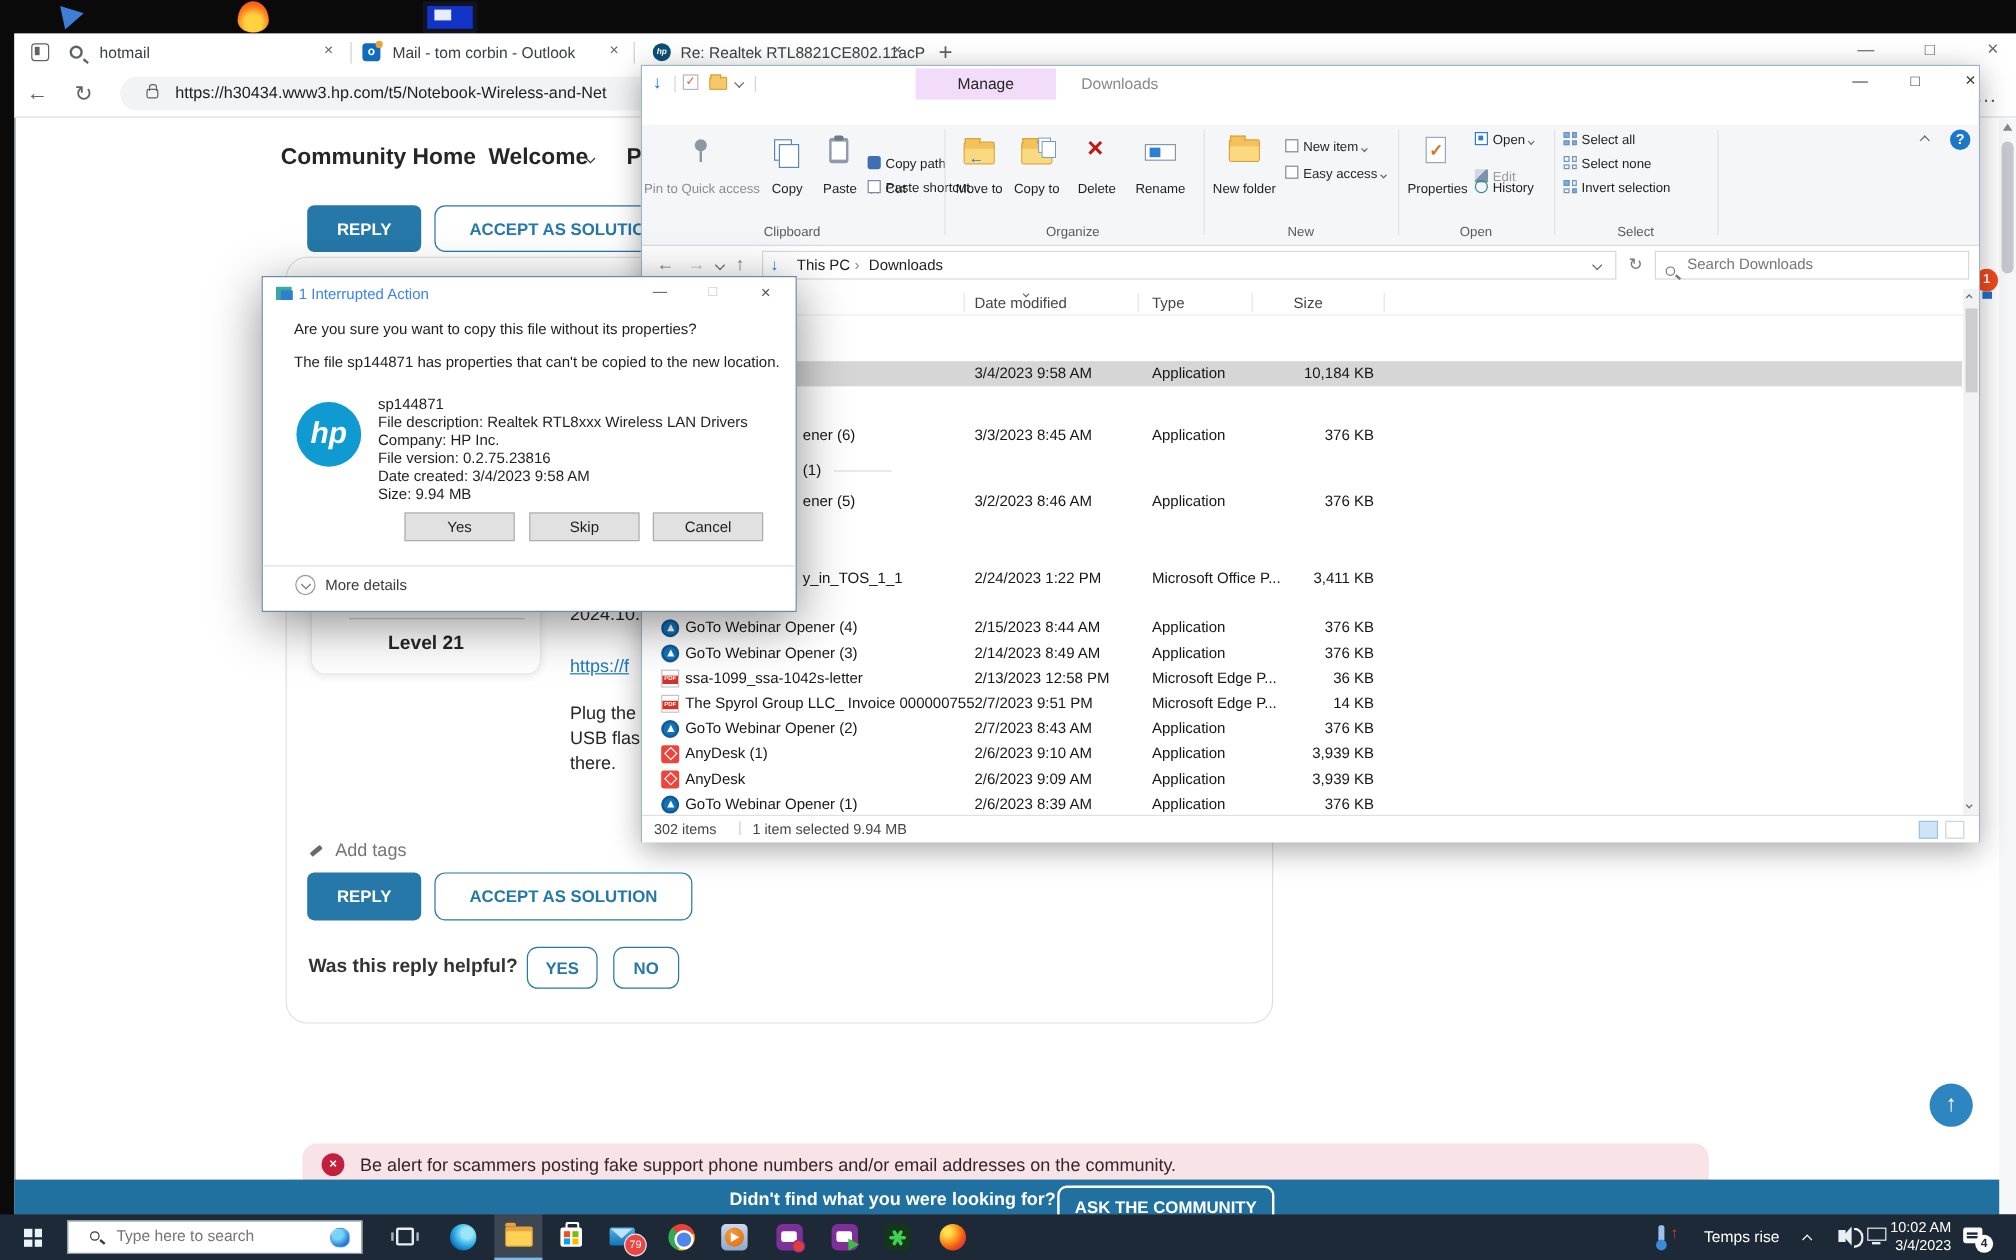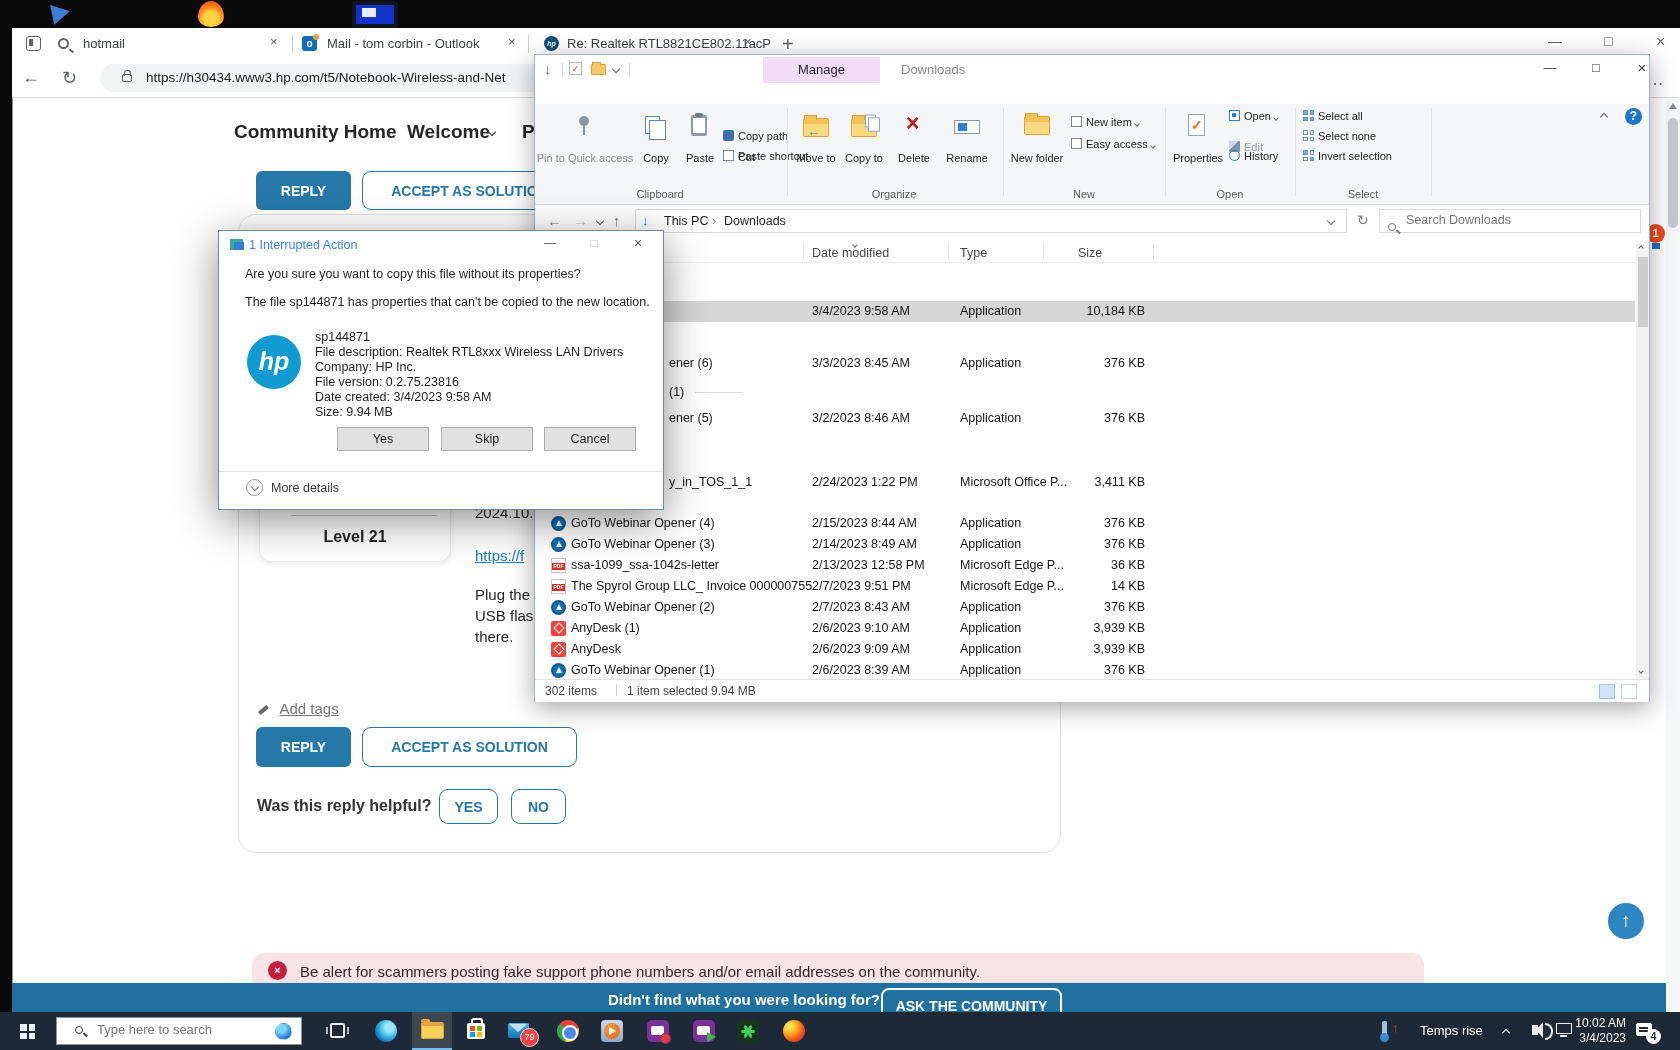--- a/index.html
+++ b/index.html
@@ -74,21 +74,21 @@
     align-items:center; justify-content:center; white-space:nowrap; }
   .post-card { left:238px; top:214px; width:823px; height:639px;
     border:1px solid #e0e0e0; border-radius:18px; background:#fff; }
   .level-box { left:259px; top:430px; width:192px; height:132px; background:#fff;
     border:1px solid #ececec; border-radius:12px; box-shadow:0 2px 6px rgba(0,0,0,.08); }
   .level-line { left:291px; top:515px; width:146px; height:1px; background:#cfcfcf; }
   .level-txt { left:259px; top:528px; width:192px; text-align:center;
     font-size:16px; font-weight:bold; color:#262626; }
   .frag { font-size:15px; color:#262626; white-space:nowrap; }
   .flink { font-size:15px; color:#1a7ac0; text-decoration:underline; white-space:nowrap; }
-  .addtags { font-size:15px; color:#757575;text-decoration:underline; }
+  .addtags { font-size:15px; color:#757575; }
   .pencil { display:inline-block; width:12px; height:12px; position:relative; }
   .pencil::before { content:""; position:absolute; left:1px; top:6px; width:11px; height:4px;
     background:#6a6a6a; transform:rotate(-40deg); border-radius:1px; }
   .helpq { font-size:16px; color:#333; font-weight:600; }
   .alertbar { left:252px; top:953px; width:1172px; height:37px;
     background:#f8e3e6; border-radius:12px 12px 0 0; }
   .alert-x { left:268px; top:961px; width:19px; height:19px; background:#c51f3f;
     border-radius:50%; color:#fff; font-size:11px; font-weight:bold;
     text-align:center; line-height:19px; }
   .alert-txt { left:300px; top:963px; font-size:15px; color:#33262a; }

